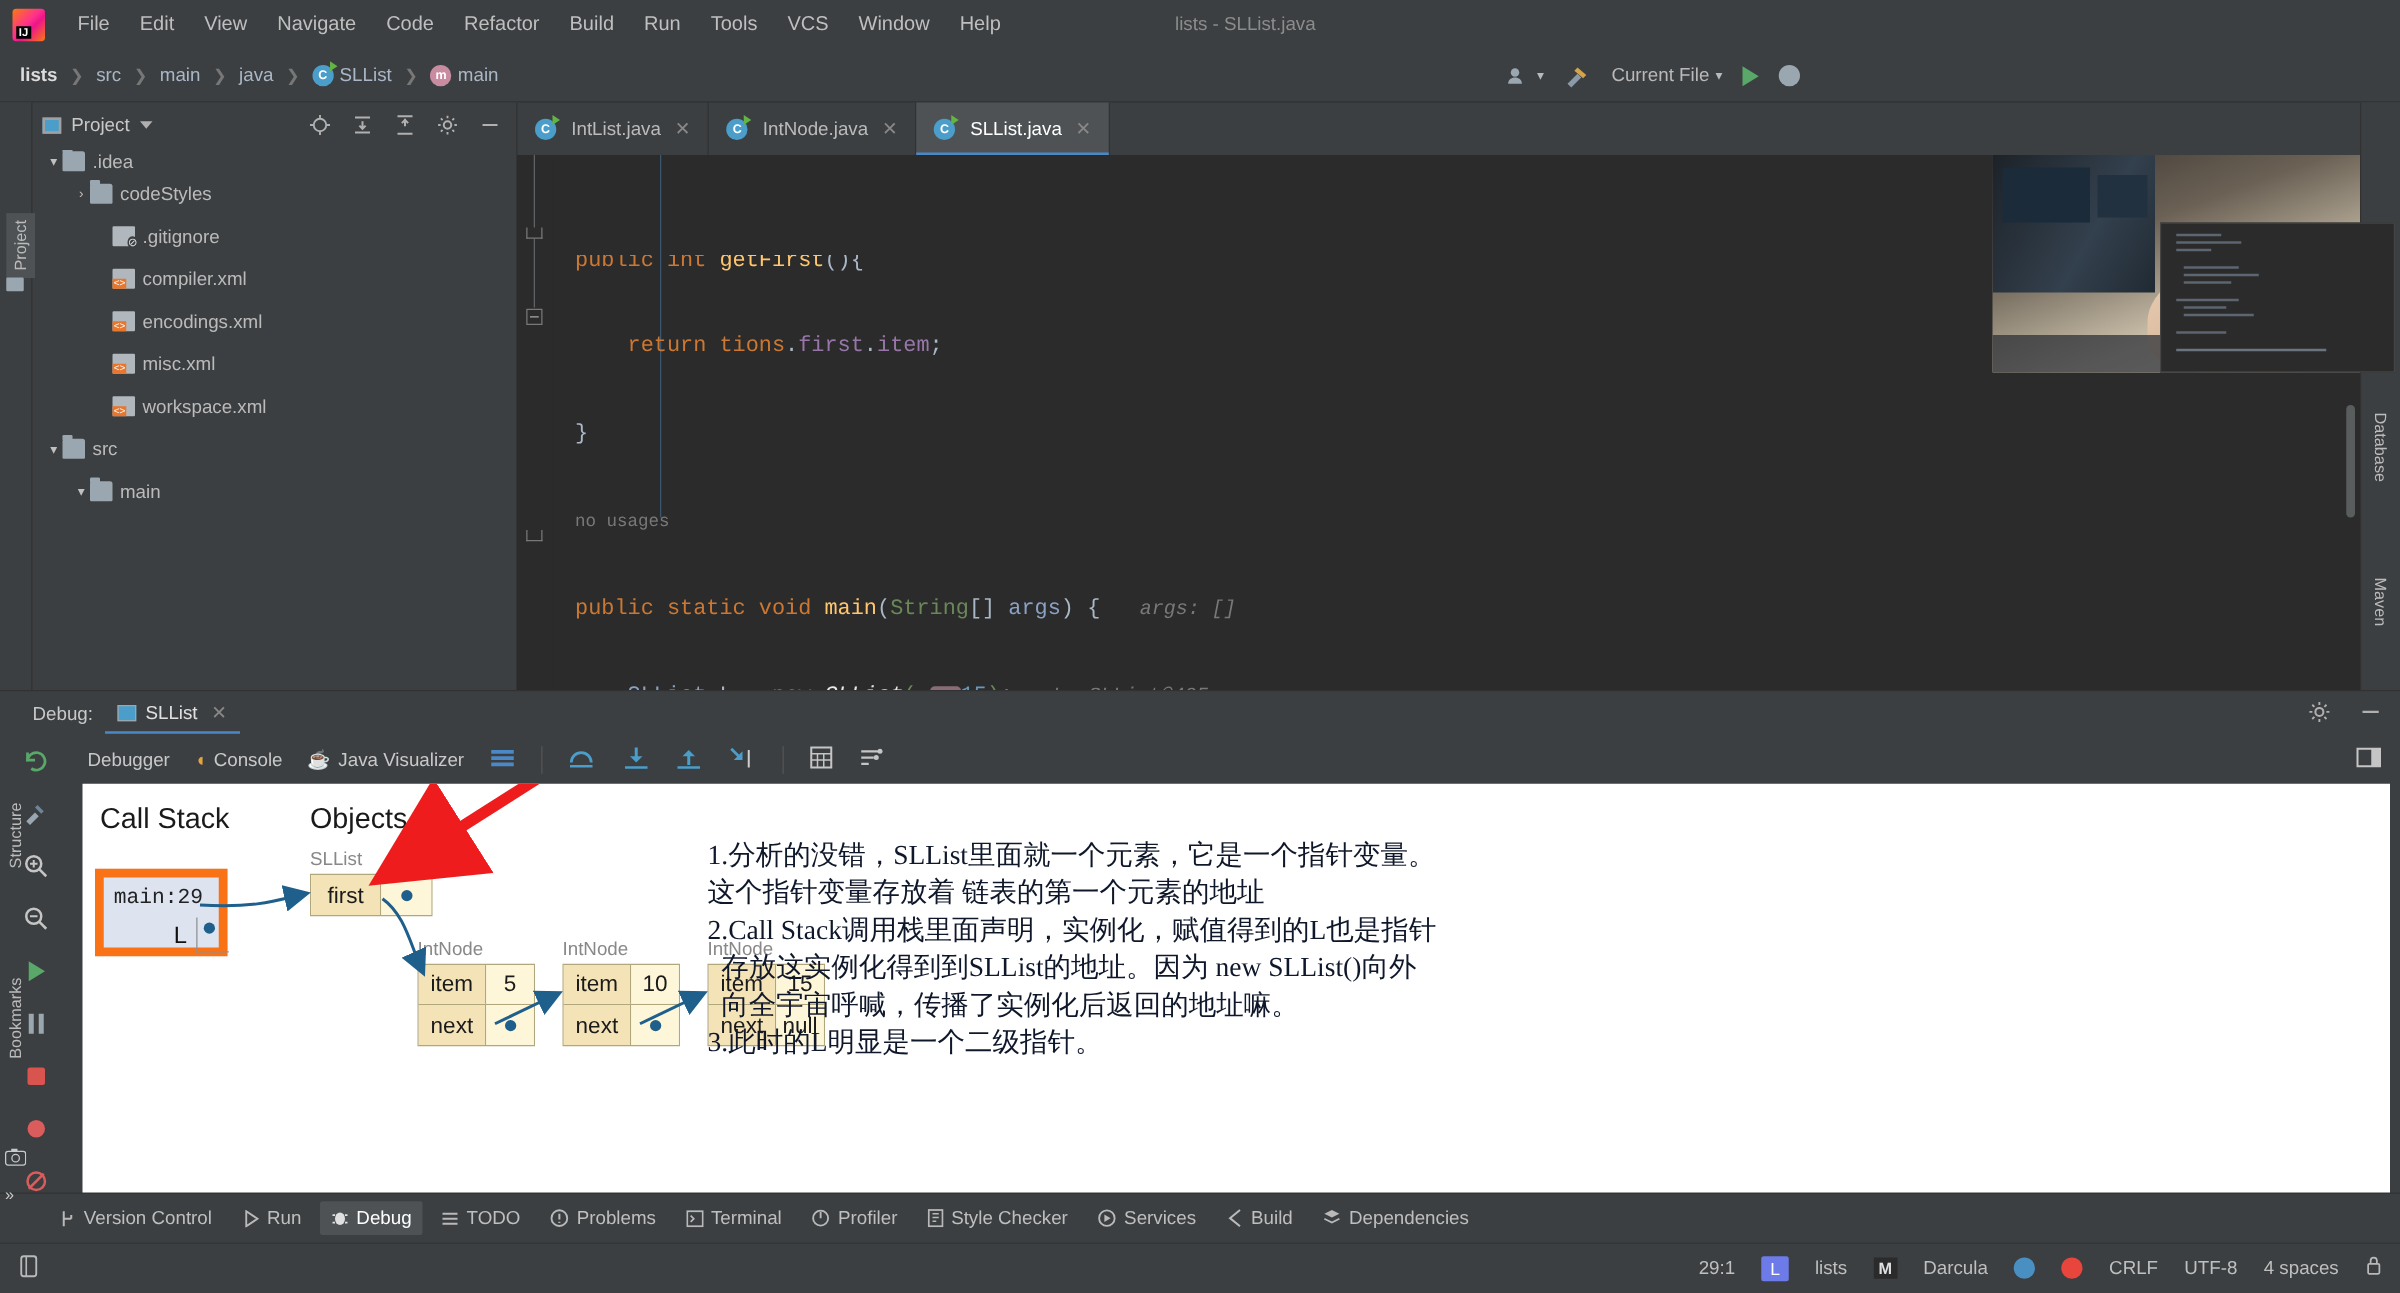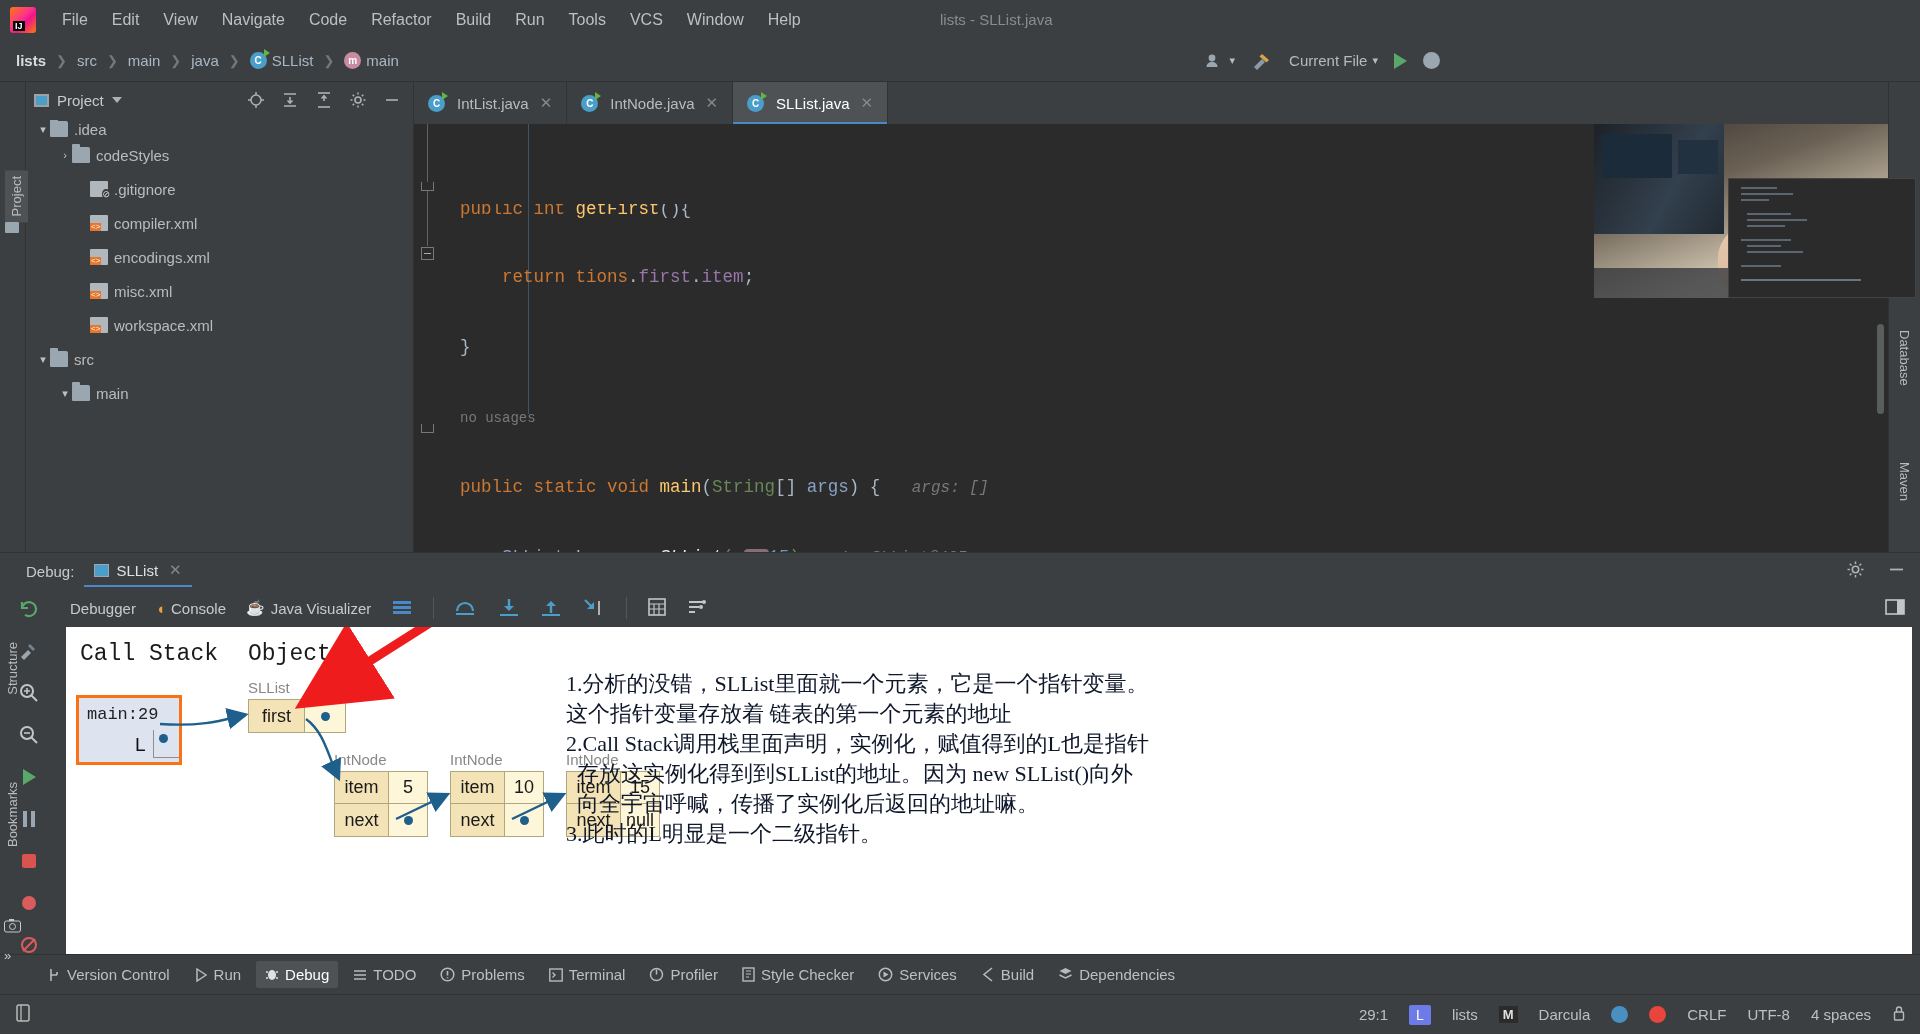--- a/index.html
+++ b/index.html
@@ -120,22 +120,22 @@
   .dleft { width:58px; background:#3c3f41; padding-top:8px; display:flex; flex-direction:column; align-items:center; gap:18px; }
   .dbtn { width:24px; height:24px; position:relative; }
   .dtoolcol { flex:1; display:flex; flex-direction:column; min-width:0; }
   .dtoolbar { height:38px; display:flex; align-items:center; gap:20px; padding-left:12px; font-size:15px; color:#c9c9c9; }
   .dtab2 { display:flex; align-items:center; gap:6px; }
   .vline { width:1px; height:22px; background:#555; }
   .dtoolbar-right { margin-left:auto; padding-right:14px; display:flex; gap:10px; }
 
   .viz { flex:1; background:#ffffff; margin:0 8px 0 8px; position:relative; overflow:hidden; }
 
-  .vz-title { position:absolute; font-size:23px; color:#1a1a1a; font-family:Liberation Mono, monospace; }
-  .csbox { position:absolute; background:#dde4f0; border:3px solid #f97316; }
+  .vz-title { position:absolute; font-size:23px; color:#1a1a1a; font-family:Liberation Sans, sans-serif; }
+  .csbox { position:absolute; background:#dde4f0; border:7px solid #f97316; }
   .csframe { font-family:"Liberation Mono", monospace; font-size:17px; color:#222; }
   .varrow { font-size:19px; color:#111; }
   .objlabel { position:absolute; font-size:15px; color:#888; }
   .objbox { position:absolute; border:1px solid #b0a77c; display:flex; flex-direction:column; }
   .orow { display:flex; height:32px; }
   .ocell-k { background:#f5e3b8; border-right:1px solid #b0a77c; display:flex; align-items:center; justify-content:center;
              font-size:18px; color:#1a1a1a; padding:0 9px; }
   .ocell-v { background:#fdf6d8; display:flex; align-items:center; justify-content:center; font-size:18px; color:#1a1a1a;
              padding:0 9px; position:relative; }
   .orow.top { border-bottom:1px solid #b0a77c; }

